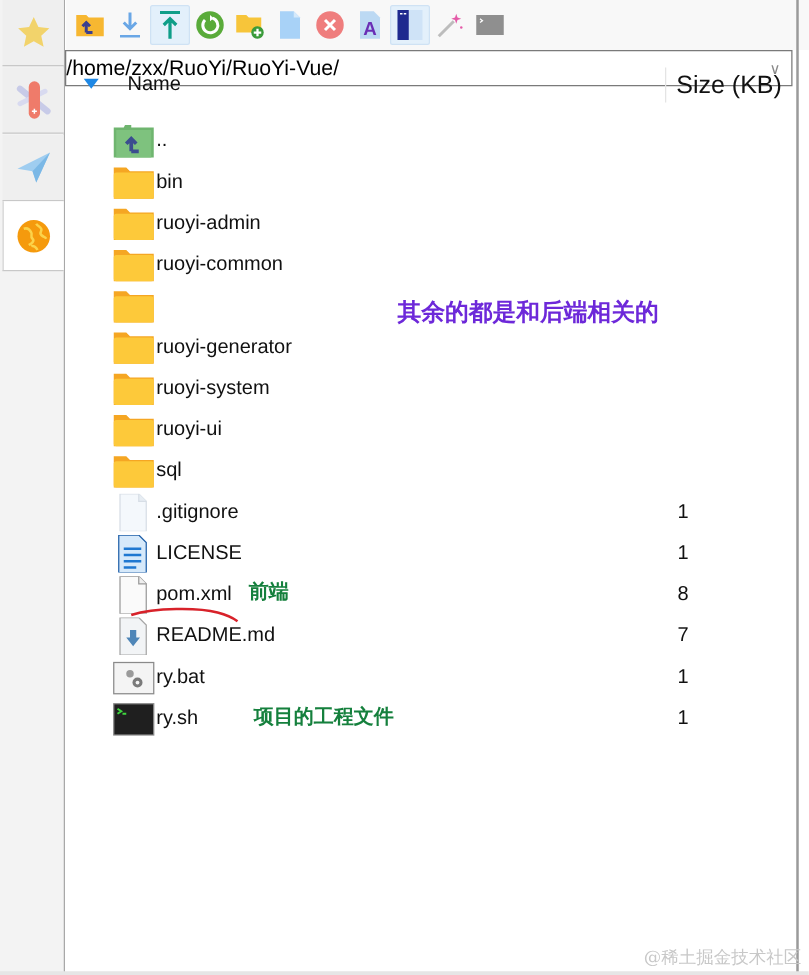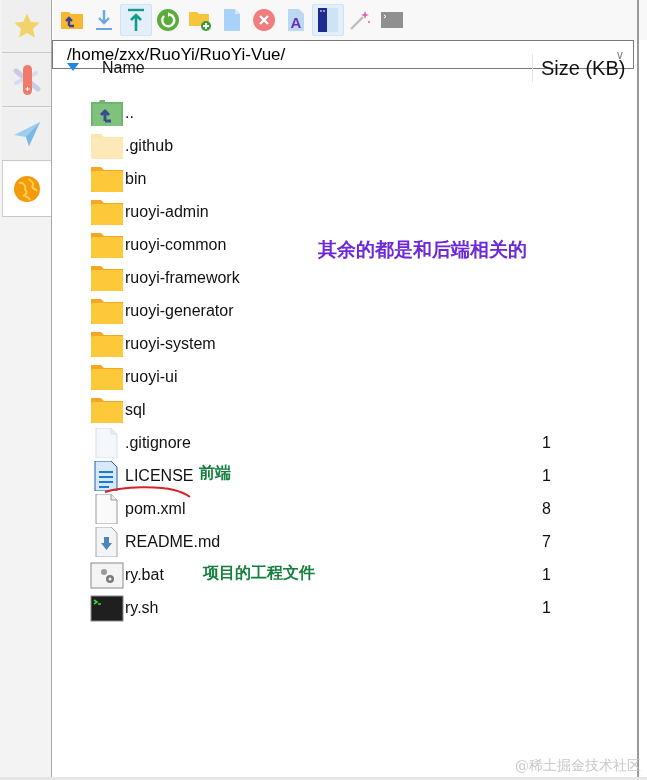--- a/index.html
+++ b/index.html
@@ -4,21 +4,21 @@
 <style>
   * { box-sizing: border-box; margin: 0; padding: 0; }
   body { width: 647px; height: 780px; background: #ffffff; font-family: "Liberation Sans", sans-serif; position: relative; overflow: hidden; }
   .sidebar { position: absolute; left: 0; top: 0; width: 52px; height: 780px; background: #f3f3f3; border-right: 1px solid #a8a8a8; }
   .side-tab { position: absolute; left: 2px; width: 49px; height: 53px; border-bottom: 1px solid #c8c8c8; display: flex; align-items: center; justify-content: center; background: #efefef; }
   .side-tab.active { background: #ffffff; height: 56px; border-left: 1px solid #d0d0d0; }
   .toolbar { position: absolute; left: 53px; top: 0; right: 0; height: 40px; background: #f8f8f8; display: flex; align-items: center; padding-left: 3px; }
   .tb { width: 32px; height: 32px; display: flex; align-items: center; justify-content: center; margin-right: 0px; border-radius: 2px; }
   .tb.pressed { background: #e3f0fb; border: 1px solid #cfe2f4; }
   .pathbar { position: absolute; left: 52px; top: 40px; width: 582px; height: 29px; border: 1px solid #7a7a7a; background: #fff; display: flex; align-items: center; }
-  .pathbar .path { flex: 1; font-size: 17px; color: #000; padding-left: 14px; }
+  .pathbar .path { flex: 1; font-size: 17px; color: #000; padding-left: 0; }
   .pathbar .chev { width: 26px; text-align: center; color: #888; font-size: 12px; }
   .vscroll-line { position: absolute; left: 637px; top: 0; width: 2px; height: 780px; background: #9a9a9a; }
   .header { position: absolute; left: 53px; top: 54px; width: 584px; height: 28px; display: flex; align-items: center; }
   .header .sort { position: absolute; left: 14px; top: 9px; width: 0; height: 0; border-left: 6px solid transparent; border-right: 6px solid transparent; border-top: 8px solid #1e88e5; }
   .header .hname { position: absolute; left: 49px; font-size: 16px; color: #111; }
   .header .hsep { position: absolute; left: 479px; top: 0; width: 1px; height: 28px; background: #e4e4e4; }
   .header .hsize { position: absolute; left: 488px; font-size: 20px; color: #111; }
   .rows { position: absolute; left: 53px; top: 96px; width: 584px; }
   .row { position: relative; height: 33px; display: flex; align-items: center; }
   .row .ic { position: absolute; left: 37px; top: 2px; width: 34px; height: 30px; }
@@ -153,27 +153,20 @@
     <svg class="ic" viewBox="0 0 34 30">
         <path d="M1 4h8l1-2h5v2h18v24H1z" fill="#6fb56f"></path>
         <path d="M3 6h28v22H3z" fill="#7ec27e"></path>
         <path d="M15 23v-9M11 17l4-4 4 4M15 23h6" stroke="#3b4d8f" stroke-width="3" fill="none"></path>
       </svg>
     <span class="nm">..</span>
     <span class="sz"></span>
   </div>
   <div class="row">
     <svg class="ic" viewBox="0 0 34 30">
-        <path d="M1 3h10l3 3h19v22H1z" fill="#fce6b0"></path>
-        <rect x="1" y="7" width="32" height="21" rx="2" fill="#fde9b8"></rect>
-      </svg>
-    <span class="nm">.github</span>
-  </div>
-  <div class="row">
-    <svg class="ic" viewBox="0 0 34 30">
         <path d="M1 3h10l3 3h19v22H1z" fill="#f5a623"></path>
         <rect x="1" y="7" width="32" height="21" rx="2" fill="#fdc93a"></rect>
       </svg>
     <span class="nm">bin</span>
   </div>
   <div class="row">
     <svg class="ic" viewBox="0 0 34 30">
         <path d="M1 3h10l3 3h19v22H1z" fill="#f5a623"></path>
         <rect x="1" y="7" width="32" height="21" rx="2" fill="#fdc93a"></rect>
       </svg>
@@ -184,21 +177,20 @@
         <path d="M1 3h10l3 3h19v22H1z" fill="#f5a623"></path>
         <rect x="1" y="7" width="32" height="21" rx="2" fill="#fdc93a"></rect>
       </svg>
     <span class="nm">ruoyi-common</span>
   </div>
   <div class="row">
     <svg class="ic" viewBox="0 0 34 30">
         <path d="M1 3h10l3 3h19v22H1z" fill="#f5a623"></path>
         <rect x="1" y="7" width="32" height="21" rx="2" fill="#fdc93a"></rect>
       </svg>
-    <span class="nm">ruoyi-framework</span>
   </div>
   <div class="row">
     <svg class="ic" viewBox="0 0 34 30">
         <path d="M1 3h10l3 3h19v22H1z" fill="#f5a623"></path>
         <rect x="1" y="7" width="32" height="21" rx="2" fill="#fdc93a"></rect>
       </svg>
     <span class="nm">ruoyi-generator</span>
   </div>
   <div class="row">
     <svg class="ic" viewBox="0 0 34 30">

